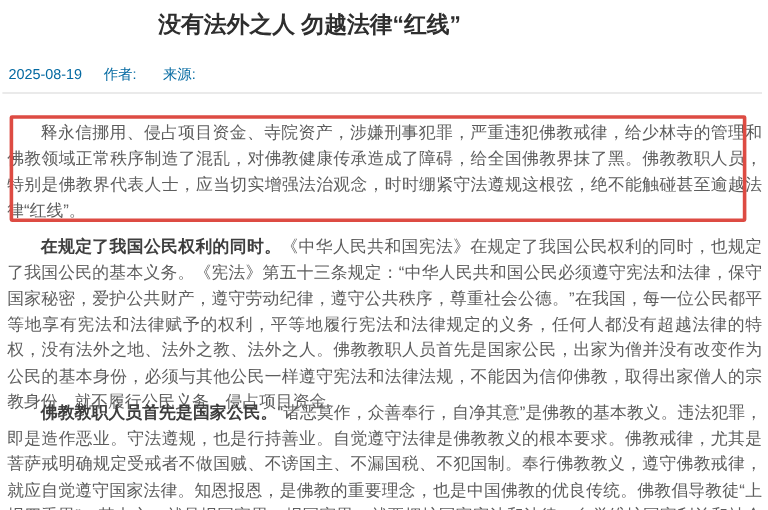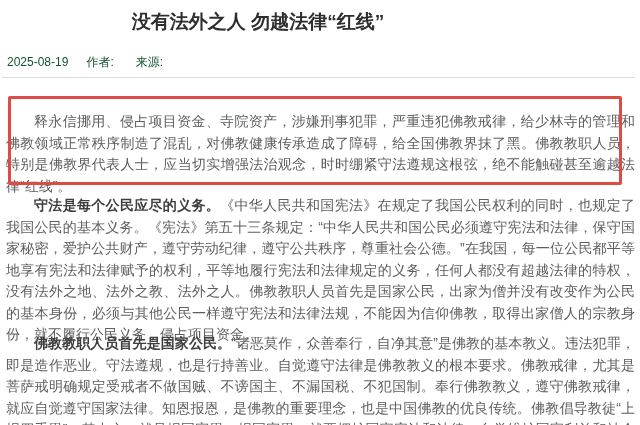--- a/index.html
+++ b/index.html
@@ -22,21 +22,21 @@
     font-weight: bold;
     color: #2e2e2e;
     margin: 0;
   }
   .meta {
     position: absolute;
     top: 55px;
     left: 7px;
     font-size: 12px;
     line-height: 14px;
-    color: #14532d;
+    color: #0369a1;
     white-space: nowrap;
   }
   .meta .m-date   { margin-right: 18px; }
   .meta .m-author { margin-right: 22px; }
   .divider {
     position: absolute;
     top: 77px;
     left: 2px;
     width: 633px;
     height: 1px;
@@ -63,34 +63,34 @@
     line-height: 21.5px;
     color: #5d5d5d;
     text-align: justify;
     text-indent: 28px;
     word-break: break-all;
   }
   .para .lead {
     font-weight: bold;
     color: #3e3e3e;
   }
-  #para-highlight { top: 111px; }
+  #para-highlight { top: 100px; }
   #para-citizen   { top: 195px; }
   #para-faith     { top: 333px; }
 </style>
 </head>
 <body>
 
 <h1 class="title">没有法外之人 勿越法律“红线”</h1>
 
 <div class="meta">
   <span class="m-date">2025-08-19</span><span class="m-author">作者:</span><span class="m-source">来源:</span>
 </div>
 
 <div class="divider" style="background: rgb(220, 220, 220);"></div>
 
 <p class="para" id="para-highlight">释永信挪用、侵占项目资金、寺院资产，涉嫌刑事犯罪，严重违犯佛教戒律，给少林寺的管理和佛教领域正常秩序制造了混乱，对佛教健康传承造成了障碍，给全国佛教界抹了黑。佛教教职人员，特别是佛教界代表人士，应当切实增强法治观念，时时绷紧守法遵规这根弦，绝不能触碰甚至逾越法律“红线”。</p>
 
 <div class="highlight-rect" style="border-color: rgb(221, 75, 67);"></div>
 
-<p class="para" id="para-citizen"><b class="lead">守法是每个公民应尽的义务。</b><span>《中华人民共和国宪法》在规定了我国公民权利的同时，也规定了我国公民的基本义务。《宪法》第五十三条规定：“中华人民共和国公民必须遵守宪法和法律，保守国家秘密，爱护公共财产，遵守劳动纪律，遵守公共秩序，尊重社会公德。”在我国，每一位公民都平等地享有宪法和法律赋予的权利，平等地履行宪法和法律规定的义务，任何人都没有超越法律的特权，没有法外之地、法外之教、法外之人。佛教教职人员首先是国家公民，出家为僧并没有改变作为公民的基本身份，必须与其他公民一样遵守宪法和法律法规，不能因为信仰佛教，取得出家僧人的宗教身份，就不履行公民义务，侵占项目资金。</span></p>
+<p class="para" id="para-citizen"><b class="lead">在规定了我国公民权利的同时。</b><span>《中华人民共和国宪法》在规定了我国公民权利的同时，也规定了我国公民的基本义务。《宪法》第五十三条规定：“中华人民共和国公民必须遵守宪法和法律，保守国家秘密，爱护公共财产，遵守劳动纪律，遵守公共秩序，尊重社会公德。”在我国，每一位公民都平等地享有宪法和法律赋予的权利，平等地履行宪法和法律规定的义务，任何人都没有超越法律的特权，没有法外之地、法外之教、法外之人。佛教教职人员首先是国家公民，出家为僧并没有改变作为公民的基本身份，必须与其他公民一样遵守宪法和法律法规，不能因为信仰佛教，取得出家僧人的宗教身份，就不履行公民义务，侵占项目资金。</span></p>
 
 <p class="para" id="para-faith"><b class="lead">佛教教职人员首先是国家公民。</b><span>“诸恶莫作，众善奉行，自净其意”是佛教的基本教义。违法犯罪，即是造作恶业。守法遵规，也是行持善业。自觉遵守法律是佛教教义的根本要求。佛教戒律，尤其是菩萨戒明确规定受戒者不做国贼、不谤国主、不漏国税、不犯国制。奉行佛教教义，遵守佛教戒律，就应自觉遵守国家法律。知恩报恩，是佛教的重要理念，也是中国佛教的优良传统。佛教倡导教徒“上报四重恩”，其中之一就是报国家恩。报国家恩，就要拥护国家宪法和法律，自觉维护国家利益和社会公共利益。</span></p>
 
 </body></html>

